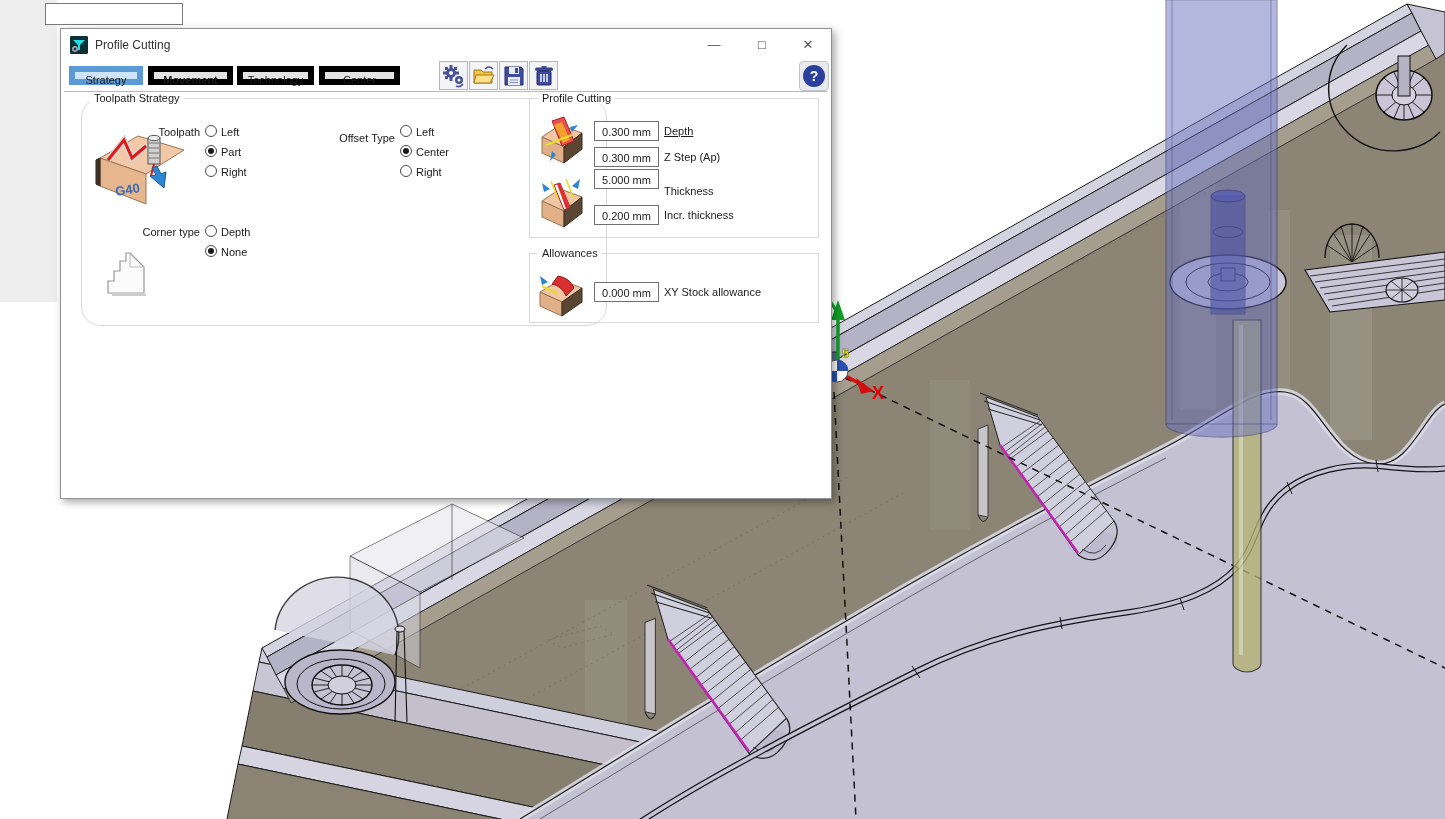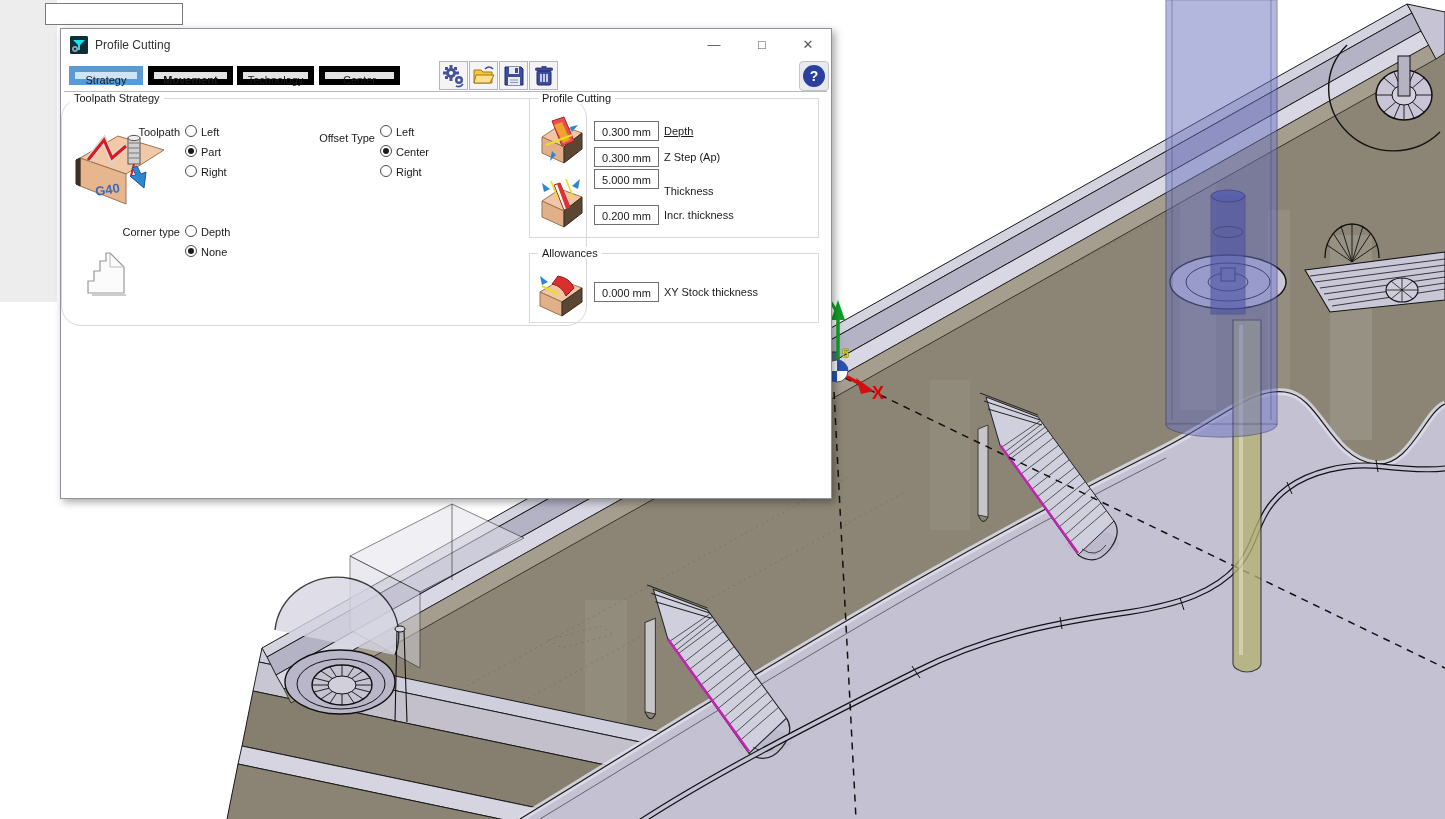--- a/index.html
+++ b/index.html
@@ -335,21 +335,21 @@
       <rect x="3.5" y="4" width="17" height="2.6" rx="1" fill="#3d4c9e" stroke="#222a66" stroke-width="0.8"></rect>
       <rect x="9.5" y="2" width="5" height="2.5" fill="#3d4c9e"></rect>
       <path d="M9,10 v8 M12,10 v8 M15,10 v8" stroke="#e8eaf4" stroke-width="1.6"></path>
     </svg>
   </div>
   <div id="help-btn">
     <div id="help-circle">?</div>
   </div>
   <div id="tb-sep"></div>
 
-  <div class="groupbox" style="left:0;top:69px;width:526px;height:228px;border-radius:20px;">
+  <div class="groupbox" style="left:20px;top:69px;width:526px;height:228px;border-radius:20px;">
     <span class="grouplabel">Toolpath Strategy</span>
 
     <div class="gicon" style="left:12px;top:25px;">
       <svg width="96" height="92" viewBox="0 0 96 92">
         <polygon points="6,34 44,12 90,26 52,50" fill="#f2c9a8" stroke="#9a7450" stroke-width="1"></polygon>
         <polygon points="6,34 52,50 52,80 6,62" fill="#e6b68e" stroke="#9a7450" stroke-width="1"></polygon>
         <polygon points="6,34 6,62 2,60 2,36" fill="#3a3028" stroke="#2a2018" stroke-width="1"></polygon>
         <polygon points="2,36 2,60 6,62 6,34" fill="#3a3028"></polygon>
         <path d="M14,36 L30,16 L38,34 L52,22" fill="none" stroke="#d8d8d8" stroke-width="6"></path>
         <path d="M14,36 L30,16 L38,34 L52,22" fill="none" stroke="#e01818" stroke-width="3"></path>
@@ -436,17 +436,17 @@
       <svg width="48" height="50" viewBox="0 0 48 50">
         <polygon points="4,24 24,12 46,20 26,34" fill="#f0c6a4" stroke="#9a7450"></polygon>
         <polygon points="4,24 26,34 26,48 4,38" fill="#e2b088" stroke="#9a7450"></polygon>
         <polygon points="26,34 46,20 46,34 26,48" fill="#5a4632" stroke="#3a2c1e"></polygon>
         <path d="M22,8 Q34,10 38,20 L30,28 Q26,18 16,16 Z" fill="#d83030" stroke="#a01818"></path>
         <line x1="6" y1="18" x2="22" y2="26" stroke="#e8e020" stroke-width="2"></line>
         <path d="M4,8 L12,14 L6,17 Z" fill="#2e86d0"></path>
       </svg>
     </div>
     <div class="field" style="left:64px;top:28px;">0.000 mm</div>
-    <div class="flabel" style="left:134px;top:32px;">XY Stock thickness</div>
+    <div class="flabel" style="left:134px;top:32px;">XY Stock allowance</div>
   </div>
 </div>
 
 </div>
 
 </body></html>

